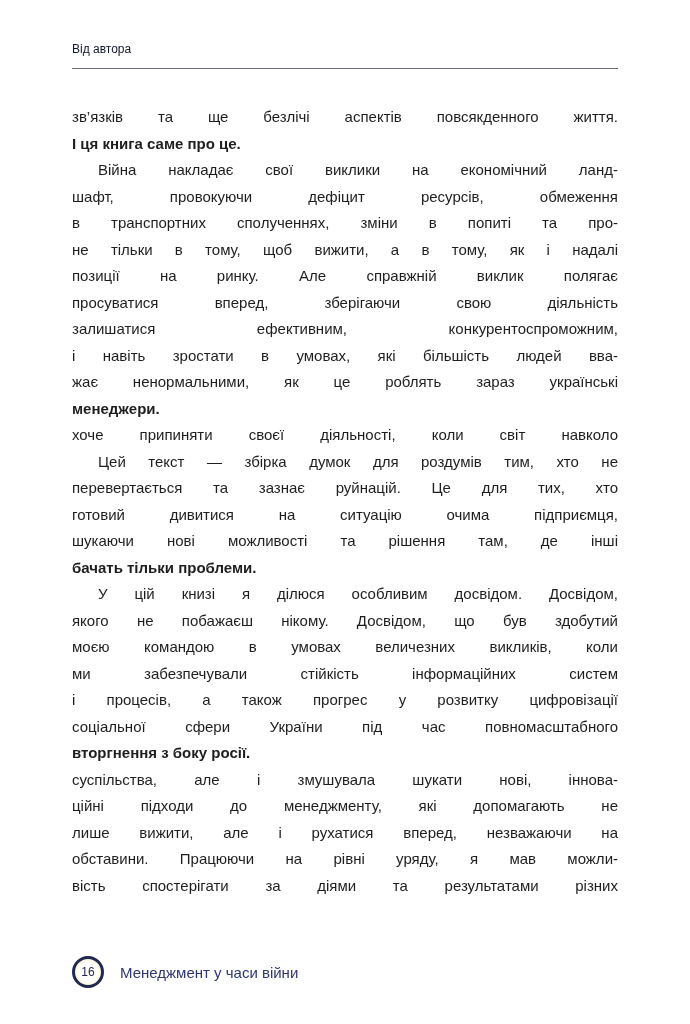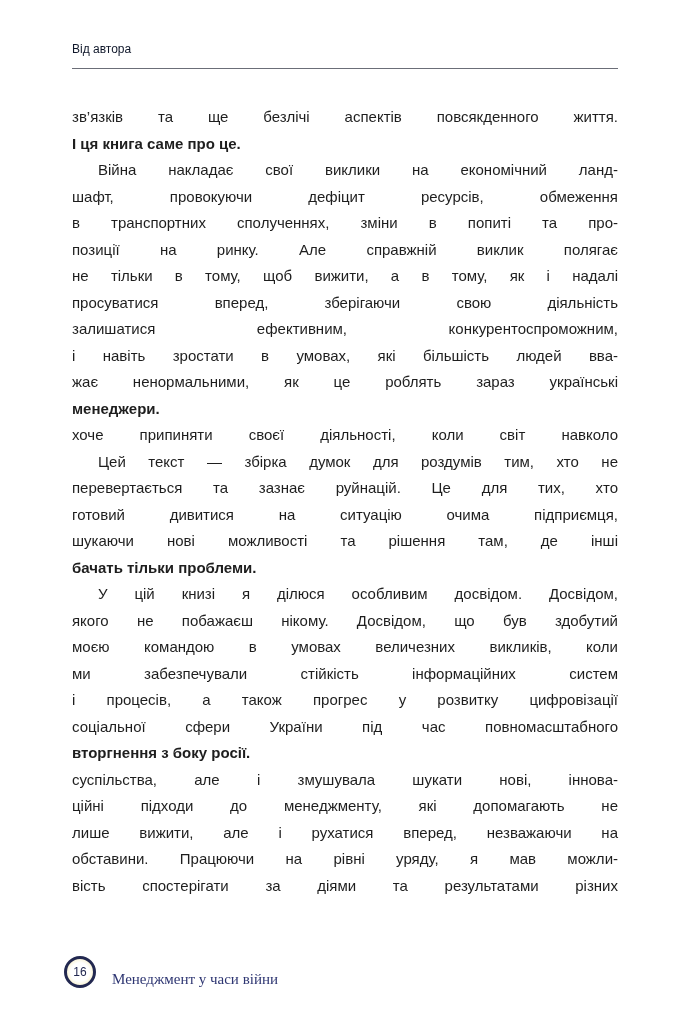--- a/index.html
+++ b/index.html
@@ -21,48 +21,48 @@
     font-size: 15px; line-height: 26.5px; color: #1e1e1e;
   }
   .line {
     display: block; white-space: nowrap;
     text-align: justify; text-align-last: justify;
     height: 26.5px;
   }
   .line.last { text-align-last: left; font-weight: bold; }
   .line.indent { padding-left: 26px; }
   .footer {
-    position: absolute; left: 64px; top: 956px; height: 32px;
-    display: flex; align-items: flex-end;
+    position: absolute; left: 72px; top: 956px; height: 32px;
+    display: flex; align-items: center;
   }
   .page-badge {
     width: 26px; height: 26px; border-radius: 50%;
     border: 3px solid #222850;
     background: radial-gradient(circle, #ffffff 50%, #f4e7a8 100%);
     display: flex; align-items: center; justify-content: center;
     font-size: 12px; color: #222850;
   }
   .footer-title {
-    margin-left: 16px; font-size: 15px; color: #2e3672; font-family: Liberation Serif, serif;
+    margin-left: 16px; font-size: 15px; color: #2e3672;
   }
 </style>
 </head>
 <body>
 
 <div class="running-head">Від автора</div>
 <div class="head-rule"></div>
 
 <div class="body-text" id="body-text">
     <span class="line">зв’язків та ще безлічі аспектів повсякденного життя.</span>
     <span class="line last">І ця книга саме про це.</span>
     <span class="line indent">Війна накладає свої виклики на економічний ланд-</span>
     <span class="line">шафт, провокуючи дефіцит ресурсів, обмеження</span>
     <span class="line">в транспортних сполученнях, зміни в попиті та про-</span>
+    <span class="line">не тільки в тому, щоб вижити, а в тому, як і надалі</span>
     <span class="line">позиції на ринку. Але справжній виклик полягає</span>
-    <span class="line">не тільки в тому, щоб вижити, а в тому, як і надалі</span>
     <span class="line">просуватися вперед, зберігаючи свою діяльність</span>
     <span class="line">залишатися ефективним, конкурентоспроможним,</span>
     <span class="line">і навіть зростати в умовах, які більшість людей вва-</span>
     <span class="line">жає ненормальними, як це роблять зараз українські</span>
     <span class="line last">менеджери.</span>
     <span class="line">хоче припиняти своєї діяльності, коли світ навколо</span>
     <span class="line indent">Цей текст — збірка думок для роздумів тим, хто не</span>
     <span class="line">перевертається та зазнає руйнацій. Це для тих, хто</span>
     <span class="line">готовий дивитися на ситуацію очима підприємця,</span>
     <span class="line">шукаючи нові можливості та рішення там, де інші</span>

